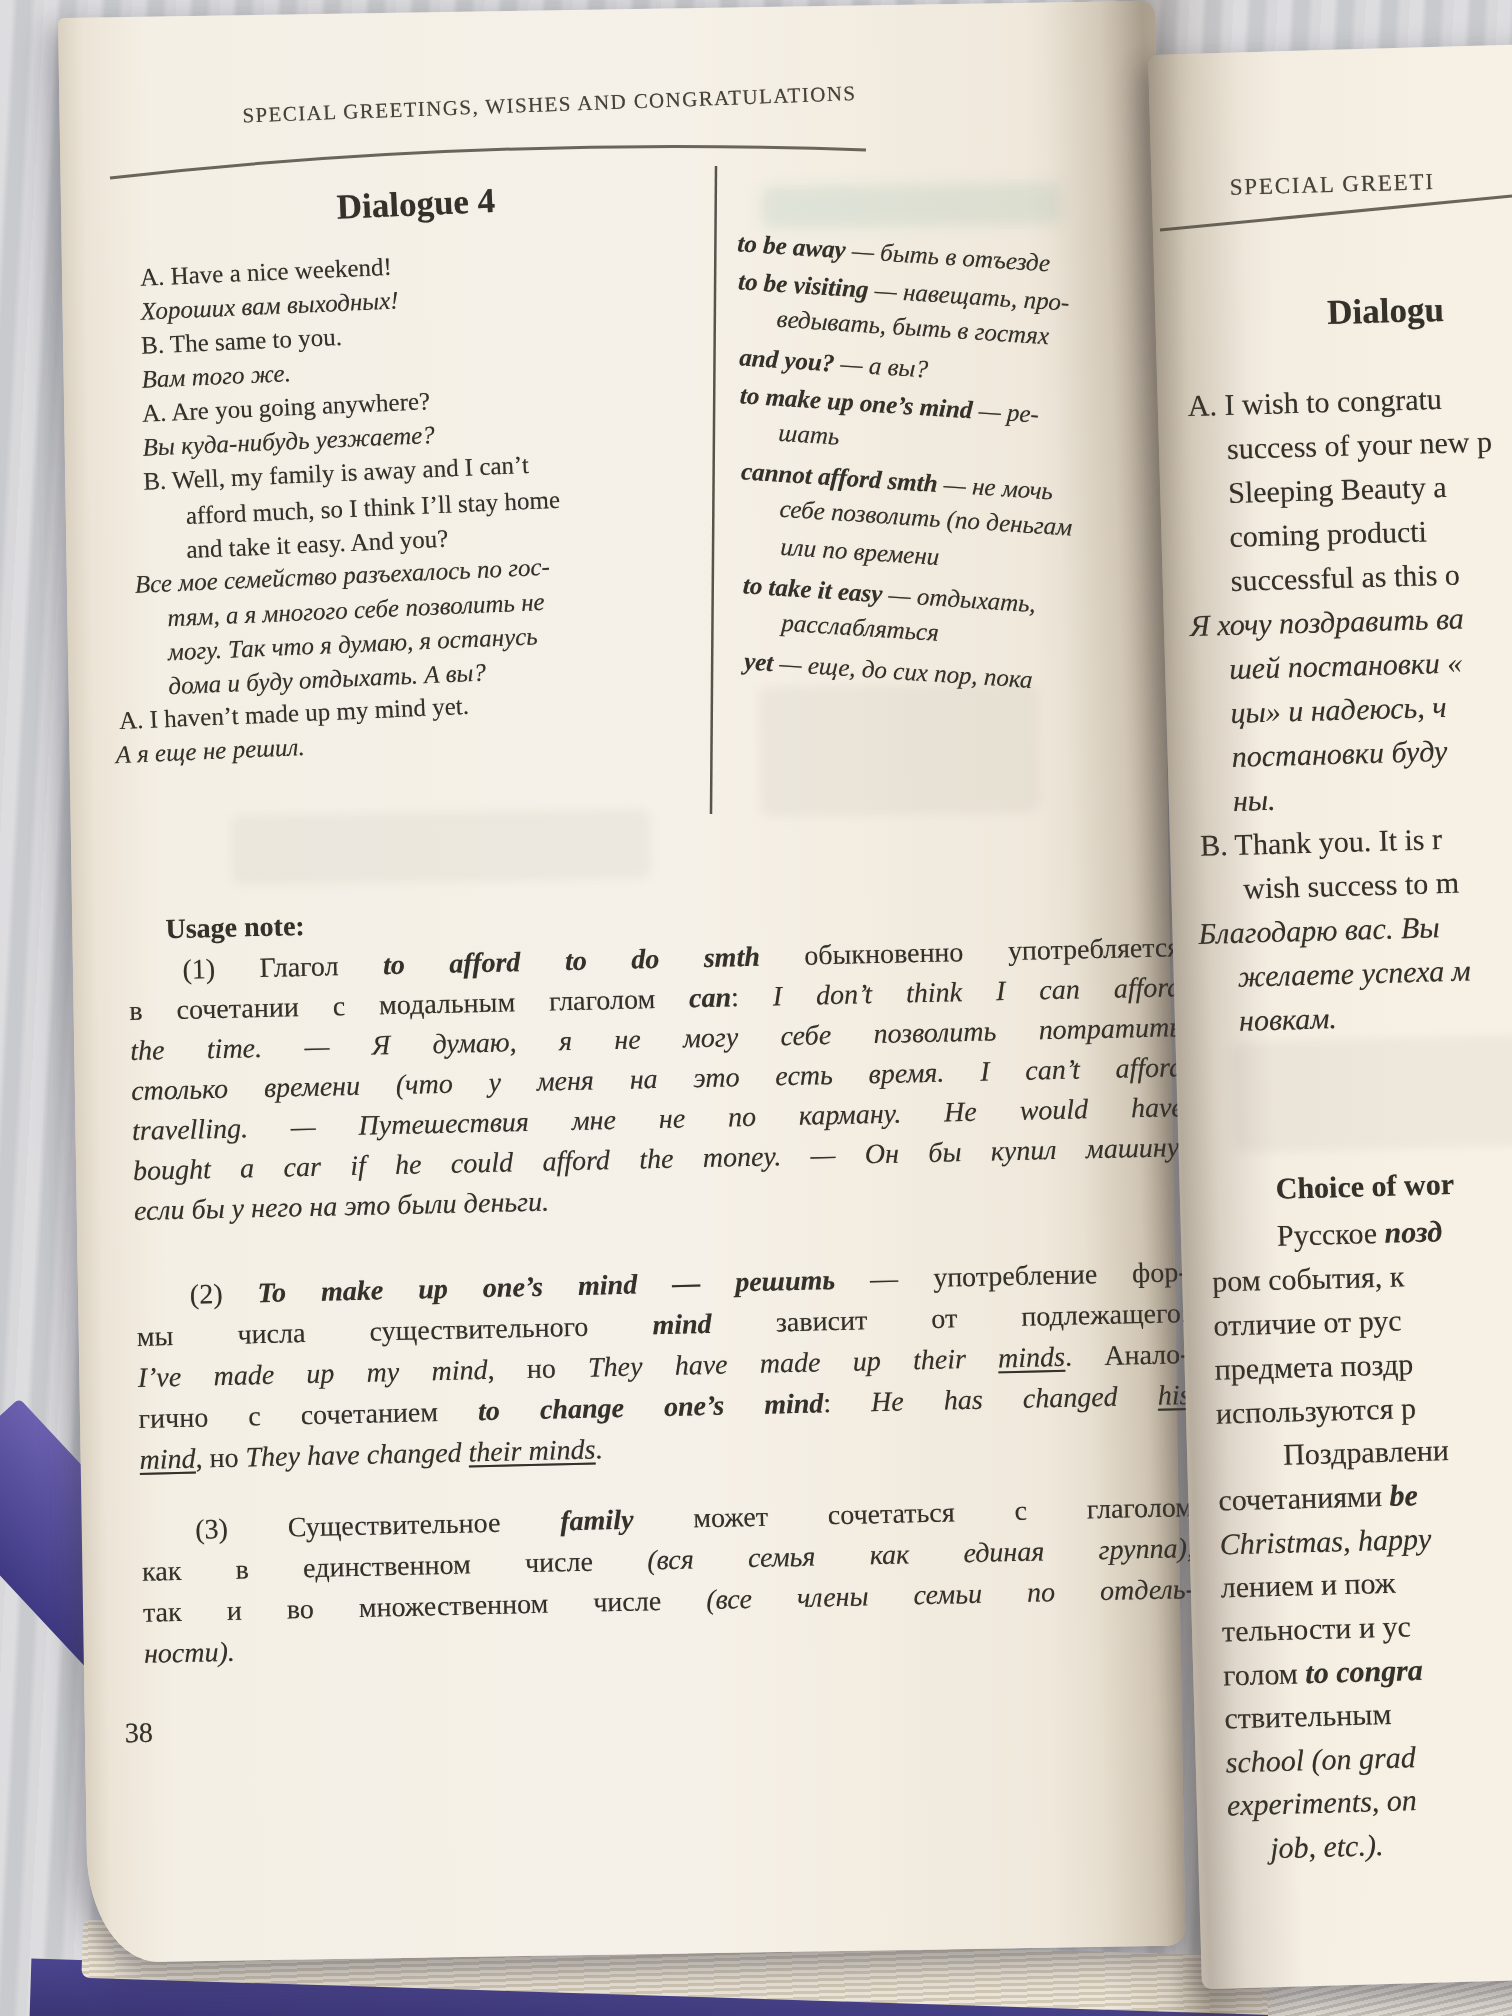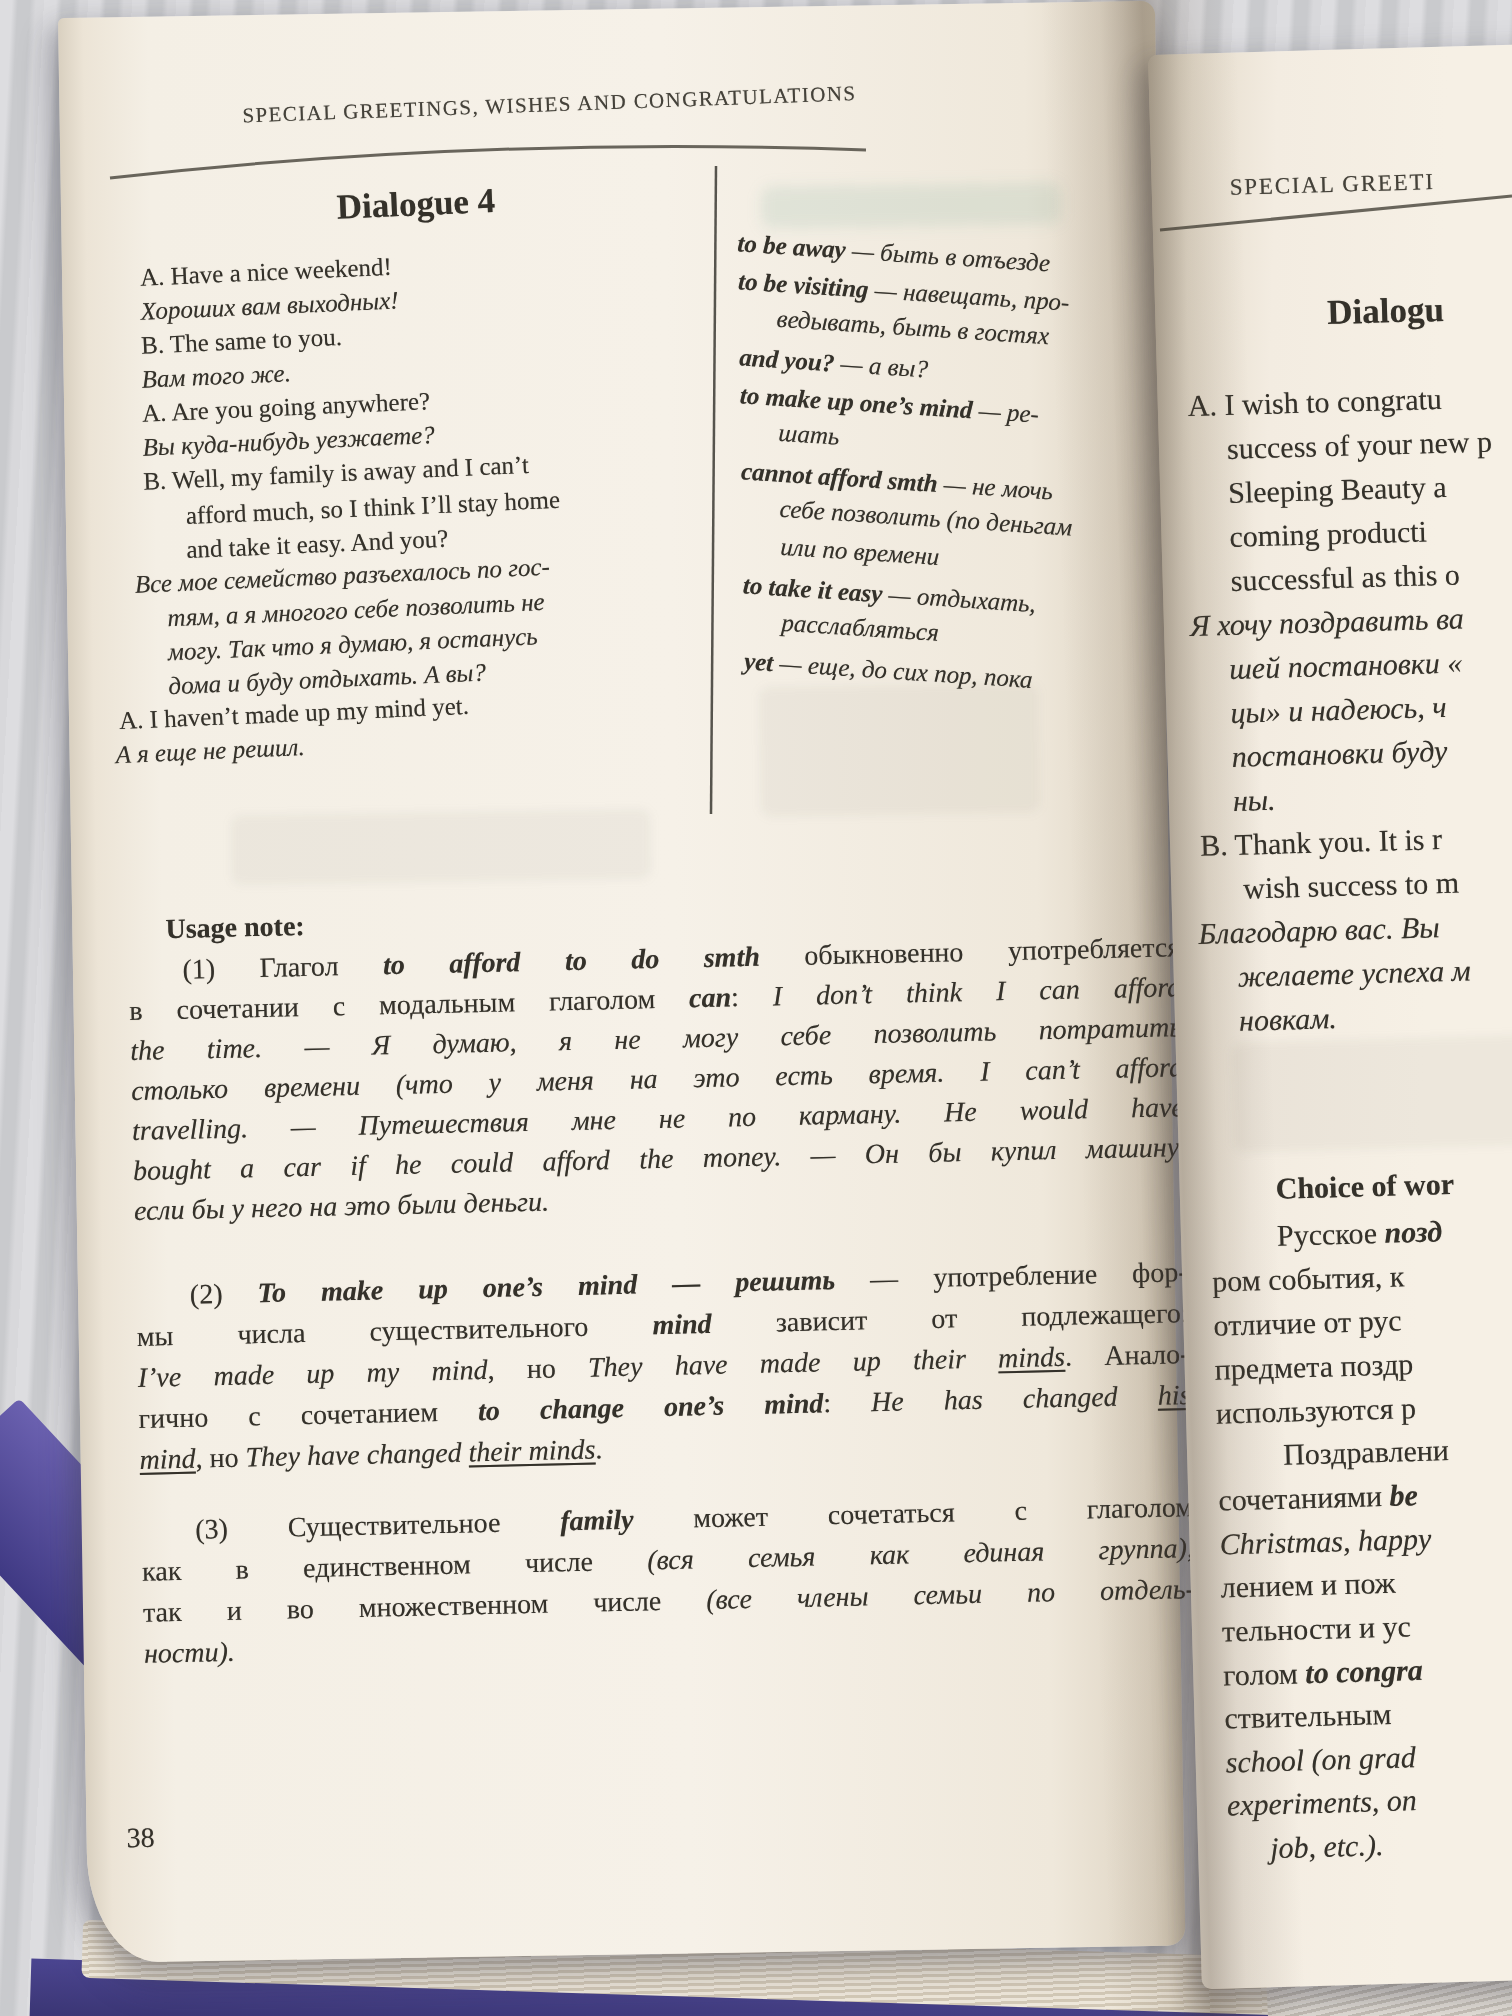--- a/index.html
+++ b/index.html
@@ -115,21 +115,21 @@
     <div class="nln" style="top:464px;"><span class="it">I’ve made up my mind</span><span>, но </span><span class="it">They have made up their </span><span class="iu">minds</span><span>. Анало-</span></div>
     <div class="nln" style="top:505px;"><span>гично с сочетанием </span><span class="bi">to change one’s mind</span><span>: </span><span class="it">He has changed </span><span class="iu">his</span></div>
     <div class="nln last" style="top:546px;"><span class="iu">mind</span><span>, но </span><span class="it">They have changed </span><span class="iu">their minds</span><span>.</span></div>
 
     <div class="nln ind1" style="top:617px;"><span>(3) Существительное </span><span class="bi">family</span><span> может сочетаться с глаголом</span></div>
     <div class="nln" style="top:658px;"><span>как в единственном числе </span><span class="it">(вся семья как единая группа),</span></div>
     <div class="nln" style="top:699px;"><span>так и во множественном числе </span><span class="it">(все члены семьи по отдель-</span></div>
     <div class="nln last" style="top:740px;"><span class="it">ности).</span></div>
   </div>
 
-  <div class="ln pgnum" style="left:40px;top:1805px;">38</div>
+  <div class="ln pgnum" style="left:40px;top:1700px;">38</div>
 </div>
 
 <div class="abs page right-page">
   <div class="ghost" style="left:55px;top:990px;width:330px;height:110px;"></div>
 
   <div class="ln hdr-r" style="left:78px;top:122px;">SPECIAL GREETI</div>
   <div class="ln dtitle" style="left:172px;top:243px;">Dialogu</div>
 
   <div class="ln rln" style="left:30px;top:335px;">A. I wish to congratu</div>
   <div class="ln rln" style="left:68px;top:379px;">success of your new p</div>

